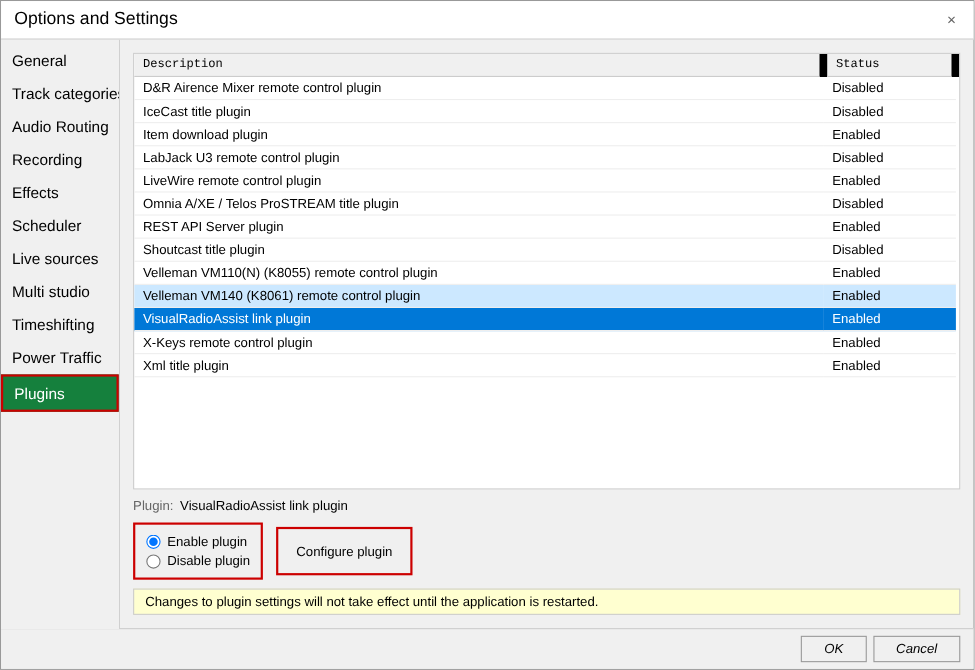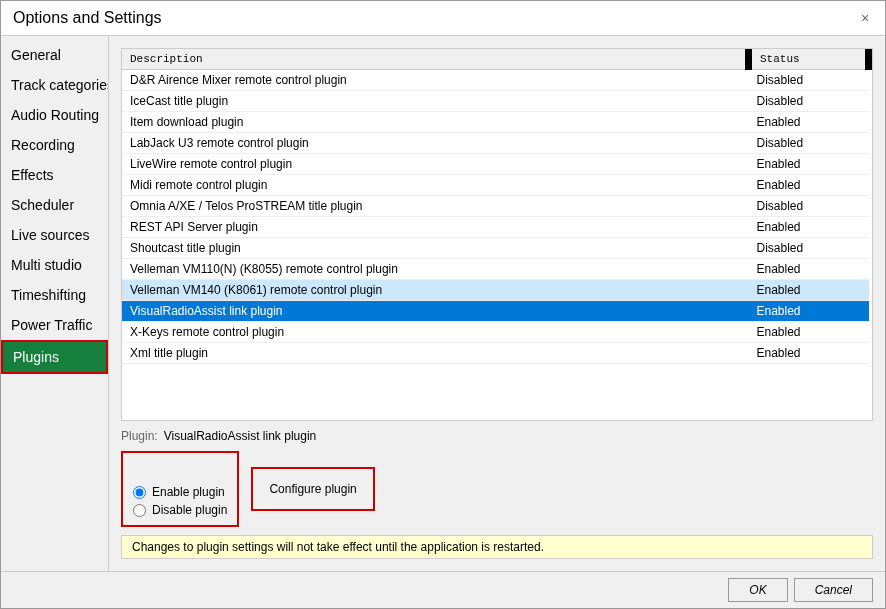--- a/index.html
+++ b/index.html
@@ -17,21 +17,21 @@
     table { width: 100%; border-collapse: collapse; }
     table thead tr { background: #f0f0f0; }
     table th { padding: 4px 8px; text-align: left; font-weight: normal; border-bottom: 1px solid #ccc; border-right: 7px solid #000000; font-size: 11px; font-family: Liberation Mono, monospace; }
     table td { padding: 3px 8px; font-size: 12px; border-bottom: 1px solid #eee; }
     table tr.selected { background: #0078d7; color: #fff; }
     table tr.selected td { color: #fff; }
     .plugin-info { display: flex; align-items: center; gap: 6px; font-size: 12px; }
     .plugin-label { color: #666; }
     .plugin-name { color: #000; }
     .plugin-controls { border: 2px solid #c00; padding: 8px 10px; display: flex; align-items: center; gap: 12px; width: fit-content; }
-    .radio-group { display: flex; flex-direction: column; gap: 4px; margin-top: 24px; }
+    .radio-group { display: flex; flex-direction: column; gap: 4px; }
     .radio-item { display: flex; align-items: center; gap: 6px; font-size: 12px; }
     .radio-item input[type="radio"] { margin: 0; }
     .configure-btn { border: 2px solid #c00; background: #f0f0f0; padding: 4px 16px; font-size: 12px; cursor: pointer; height: 44px; }
     .warning-box { background: #ffffd0; border: 1px solid #ccc; padding: 4px 10px; font-size: 12px; color: #000; }
     .footer { padding: 6px 12px; display: flex; justify-content: flex-end; gap: 6px; border-top: 1px solid #ccc; background: #f0f0f0; }
     .footer-btn { padding: 4px 20px; font-size: 12px; cursor: pointer; background: #f0f0f0; border: 1px solid #999; font-style: italic; }
     .row-selected-highlight { background: #cce8ff; }
   </style>
 </head>
 <body>
@@ -78,24 +78,20 @@
               <tr>
                 <td>Item download plugin</td>
                 <td>Enabled</td>
               </tr>
               <tr>
                 <td>LabJack U3 remote control plugin</td>
                 <td>Disabled</td>
               </tr>
               <tr>
                 <td>LiveWire remote control plugin</td>
-                <td>Enabled</td>
-              </tr>
-              <tr>
-                <td>Midi remote control plugin</td>
                 <td>Enabled</td>
               </tr>
               <tr>
                 <td>Omnia A/XE / Telos ProSTREAM title plugin</td>
                 <td>Disabled</td>
               </tr>
               <tr>
                 <td>REST API Server plugin</td>
                 <td>Enabled</td>
               </tr>

